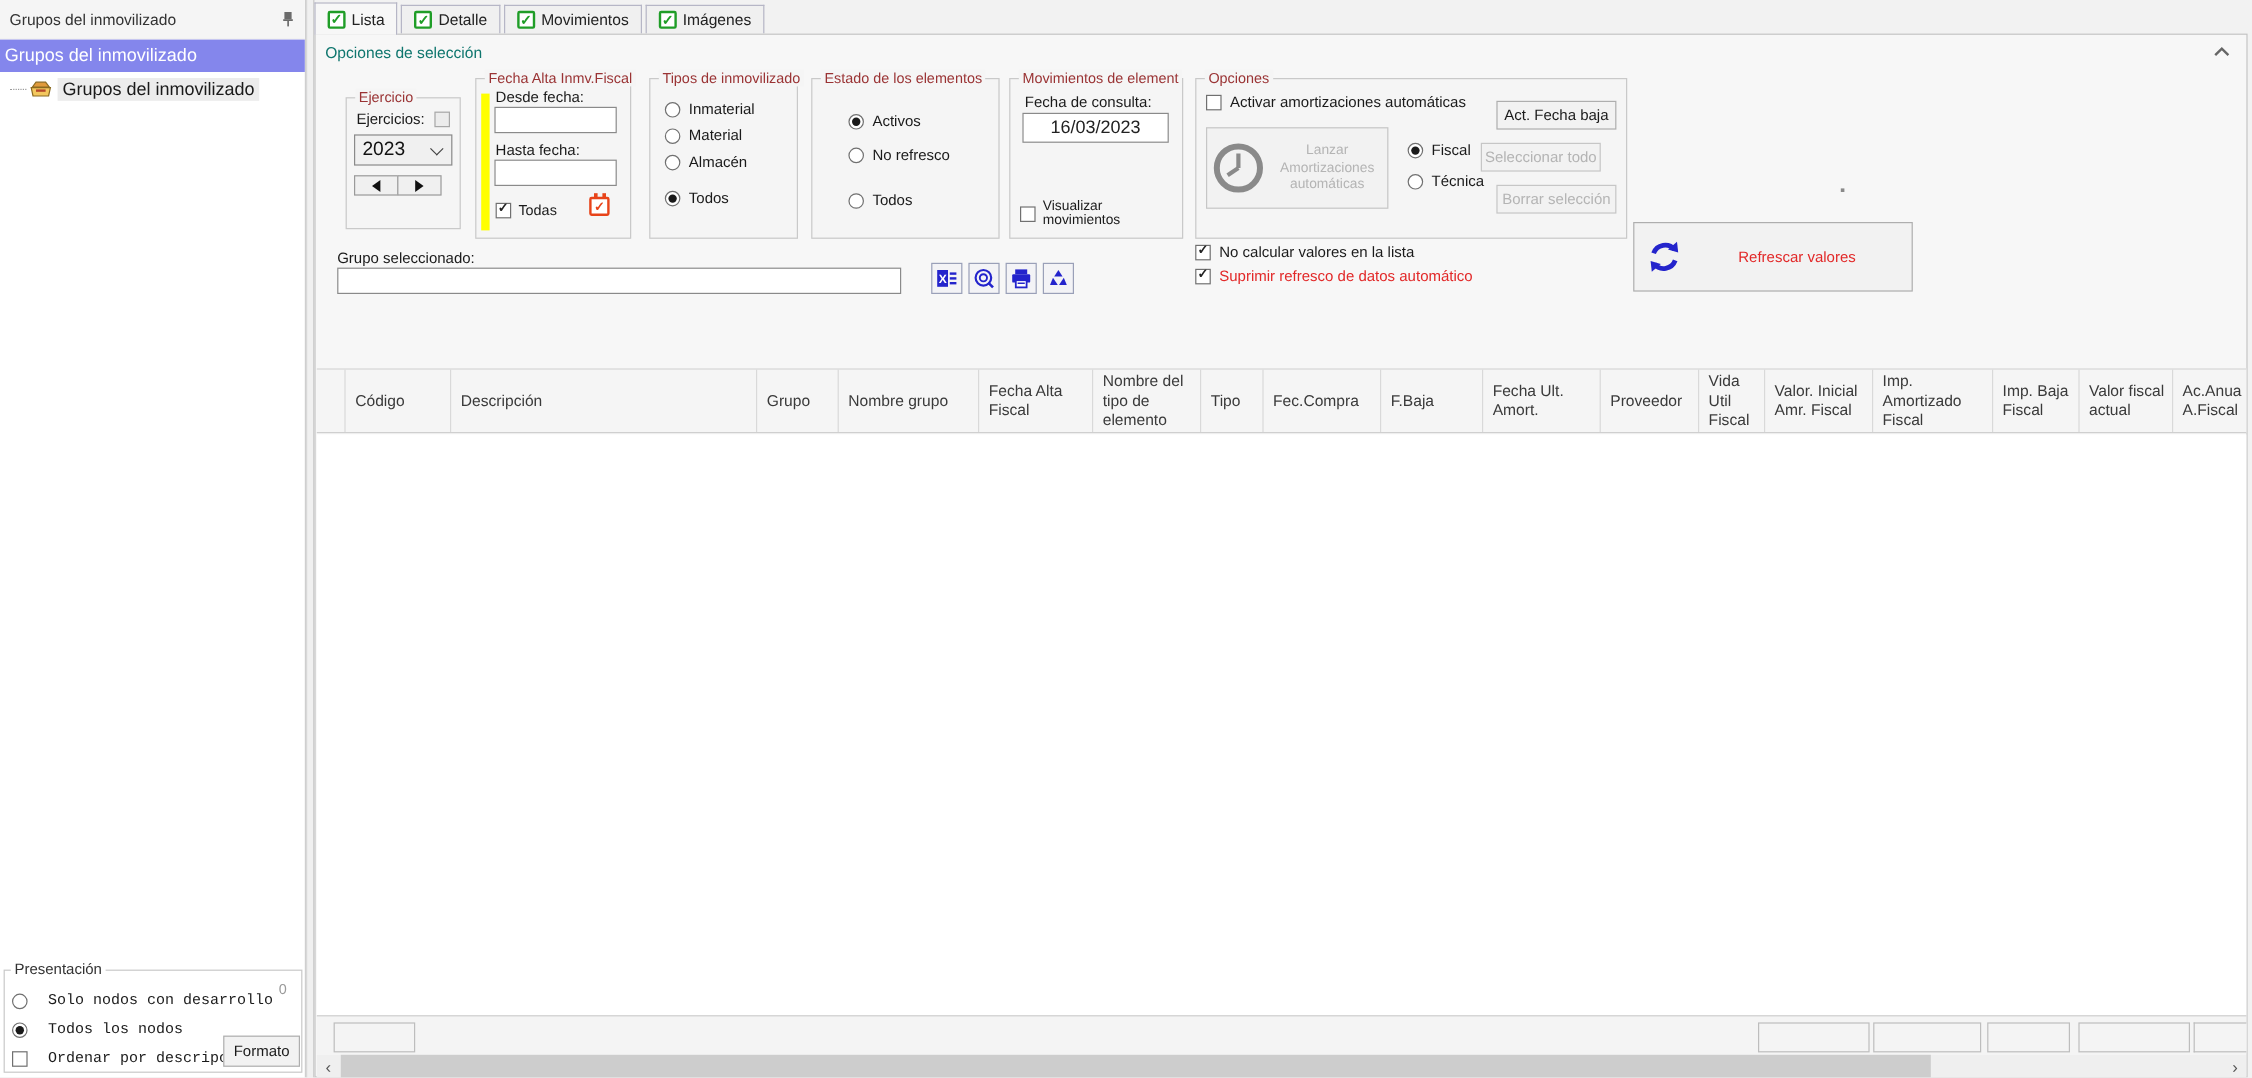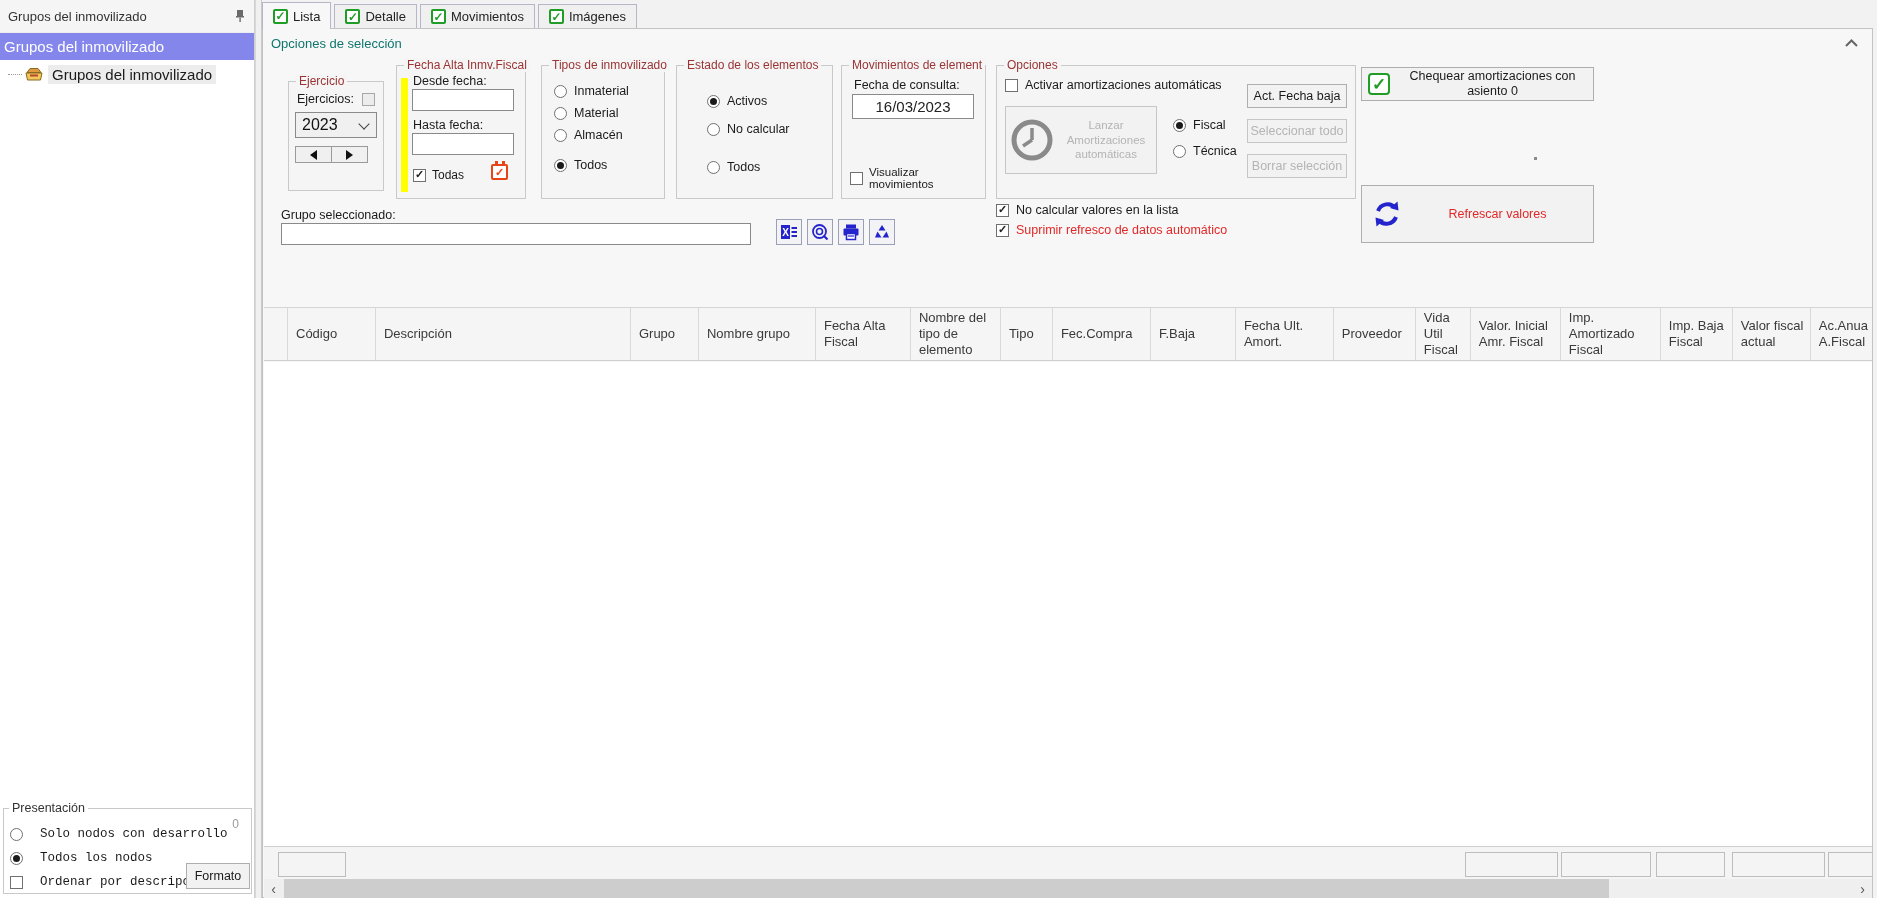--- a/index.html
+++ b/index.html
@@ -210,21 +210,21 @@
       </div>
 
       <div class="gbox" style="left:413px; top:36px; width:157px; height:134px;">
         <span class="gtitle" style="background:#f5f5f5">Estado de los elementos</span>
         <div style="position:absolute; left:30px; top:28px; display:flex; align-items:center; gap:7px;">
           <span class="rb checked"></span>
             <span class="lbl">Activos</span>
         </div>
         <div style="position:absolute; left:30px; top:56px; display:flex; align-items:center; gap:7px;">
           <span class="rb"></span>
-            <span class="lbl">No calcular</span>
+            <span class="lbl">No refresco</span>
         </div>
         <div style="position:absolute; left:30px; top:94px; display:flex; align-items:center; gap:7px;">
           <span class="rb"></span>
             <span class="lbl">Todos</span>
         </div>
       </div>
 
       <div class="gbox" style="left:578px; top:36px; width:145px; height:134px;">
         <span class="gtitle" style="background:#f5f5f5">Movimientos de element</span>
         <span class="lbl" style="position:absolute; left:12px; top:12px;">Fecha de consulta:</span>
@@ -251,28 +251,24 @@
         </button>
         <div style="position:absolute; left:176px; top:52px; display:flex; align-items:center; gap:7px;">
           <span class="rb checked"></span>
             <span class="lbl">Fiscal</span>
         </div>
         <div style="position:absolute; left:176px; top:78px; display:flex; align-items:center; gap:7px;">
           <span class="rb"></span>
             <span class="lbl">Técnica</span>
         </div>
         <button class="btn" style="position:absolute; left:250px; top:18px; width:100px; height:24px;">Act. Fecha baja</button>
-        <button class="btn dis" style="position:absolute; left:250px; top:53px; width:100px; height:24px;" disabled="">Seleccionar todo</button>
+        <button class="btn dis" style="position:absolute; left:237px; top:53px; width:100px; height:24px;" disabled="">Seleccionar todo</button>
         <button class="btn dis" style="position:absolute; left:250px; top:88px; width:100px; height:24px;" disabled="">Borrar selección</button>
       </div>
 
-      <button class="btn" style="position:absolute; left:1098px; top:38px; width:233px; height:34px; gap:8px; padding:0 6px;">
-        <span class="greencheck"></span>
-        <span style="flex:1; font-size:12.5px; line-height:1.2;">Chequear  amortizaciones con asiento 0</span>
-      </button>
       <span class="dot" style="left:1271px; top:128px;"></span>
       <button class="btn" style="position:absolute; left:1098px; top:156px; width:233px; height:58px; gap:10px; padding:0 10px;">
         <svg width="30" height="30" viewBox="0 0 30 30">
           <path d="M23.5 9 A10.2 10.2 0 0 0 6 12" fill="none" stroke="#2424cc" stroke-width="4"></path>
           <polygon points="25.5,2.5 26.5,11.5 18,9" fill="#2424cc"></polygon>
           <path d="M6.5 21 A10.2 10.2 0 0 0 24 18" fill="none" stroke="#2424cc" stroke-width="4"></path>
           <polygon points="4.5,27.5 3.5,18.5 12,21" fill="#2424cc"></polygon>
         </svg>
         <span class="redtxt" style="flex:1; font-size:12.5px;">Refrescar valores</span>
       </button>

